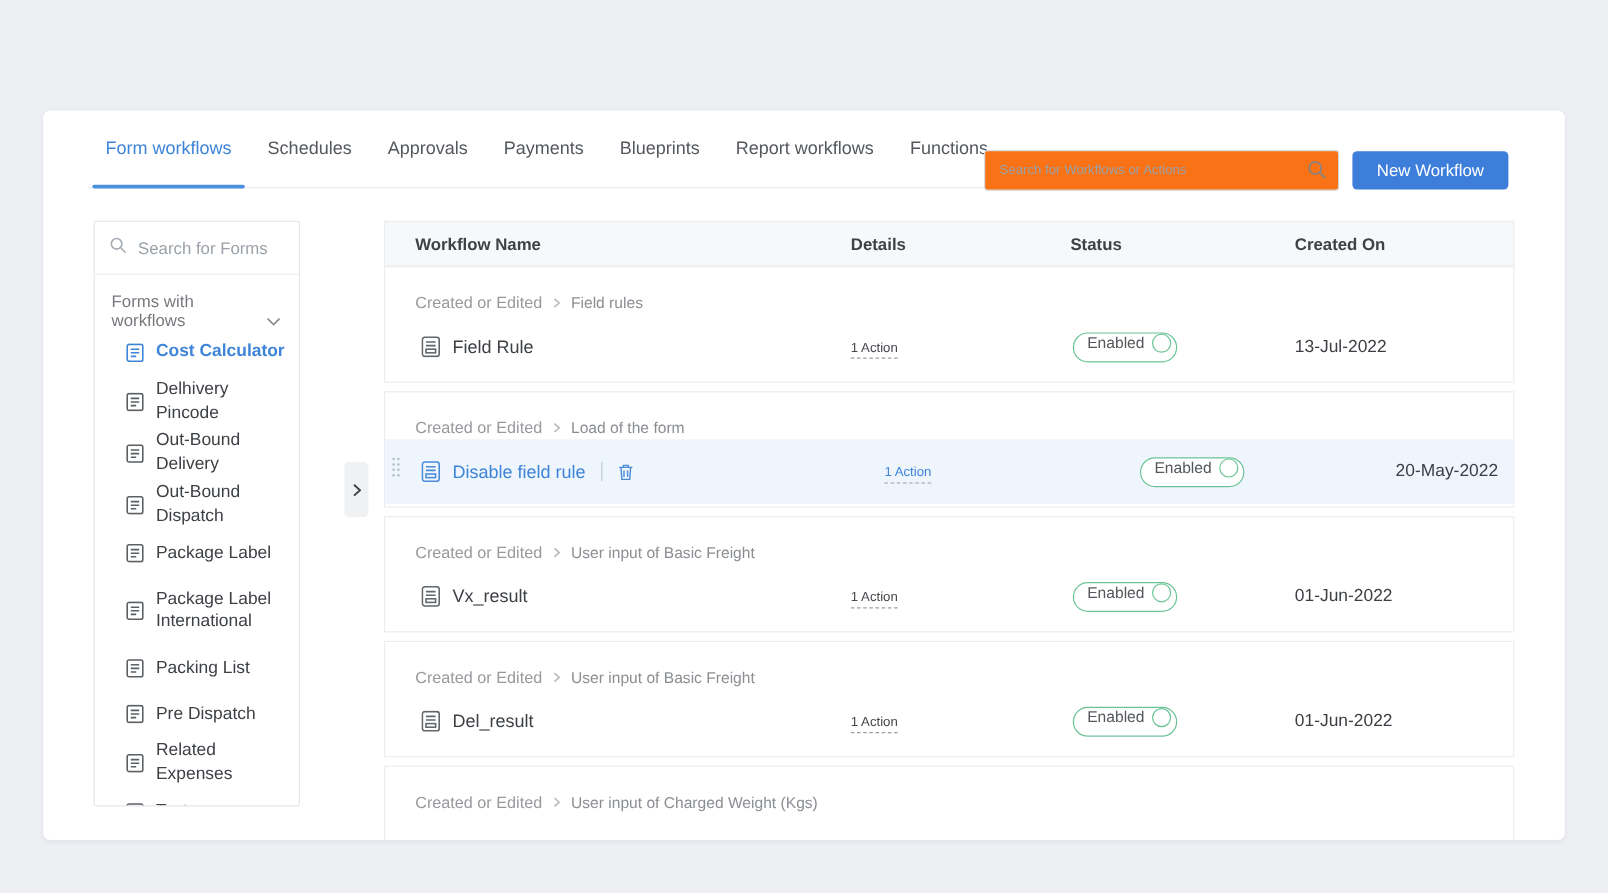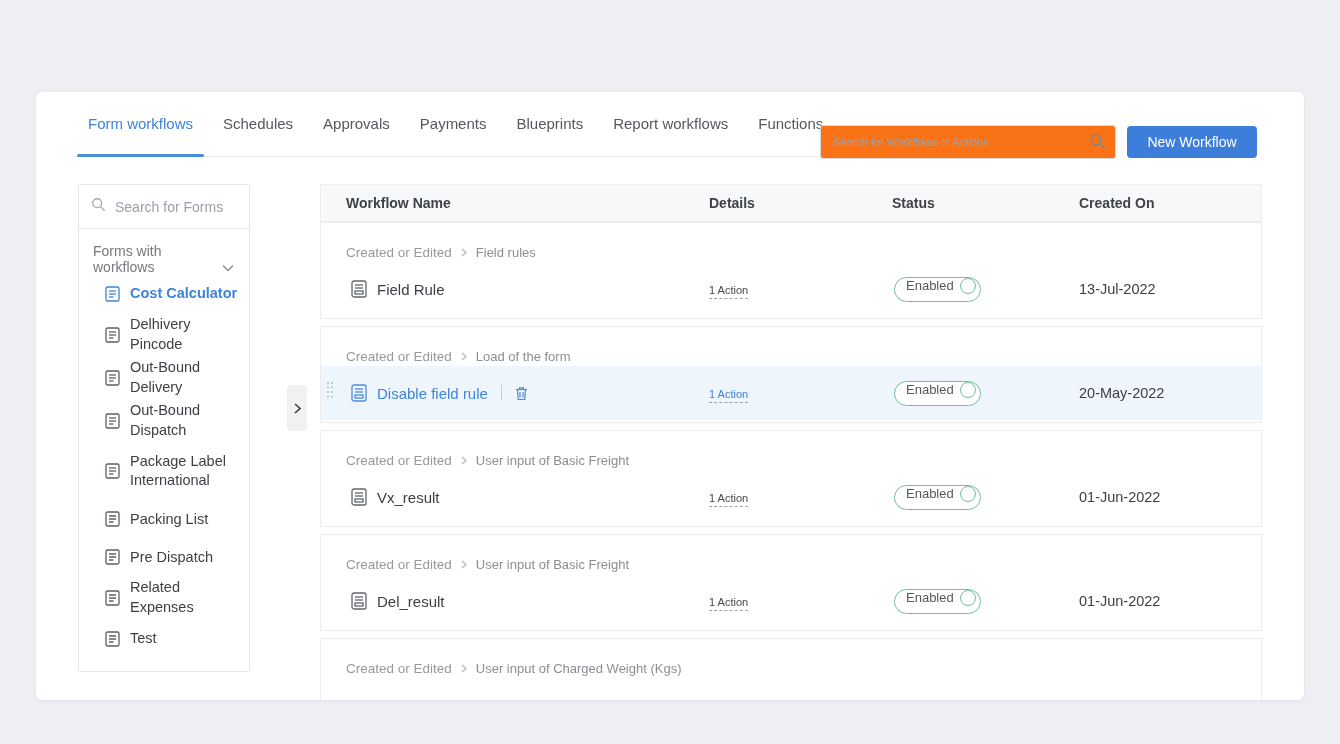--- a/index.html
+++ b/index.html
@@ -94,21 +94,21 @@
 
   .groups { display:flex; flex-direction:column; gap:7px; }
   .group { border:1px solid #ecedef; background:#fff; min-height:97px; }
   .group-label {
     padding:22px 0 0 25px; font-size:13.5px; color:#97999d;
     display:flex; align-items:center; gap:9px;
   }
   .group-label .condition { font-size:13px; color:#8b8e92; }
 
   .wf-row { margin-top:2px; height:54px; position:relative; cursor:pointer; }
-  .wf-row.highlight { background:#eef5fd; }
+  .wf-row.highlight { background:#eef5fd;gap:28px; }
   .name-cell {
     display:flex; align-items:center; gap:10px; padding-left:30px;
     font-size:15px; color:#3c3f43;
   }
   .name-cell svg { color:#61666b; flex-shrink:0; }
   .wf-row.highlight .name-cell { color:#3e84d8; }
   .wf-row.highlight .name-cell svg { color:#4a8bd8; }
   .drag-handle { position:absolute; left:5px; top:50%; transform:translateY(-50%); }
   .sep { width:1px; height:16px; background:#c3cdd6; margin:0 3px; }
   .trash { cursor:pointer; color:#878e94; display:flex; }
@@ -206,20 +206,29 @@
         <span>Out-Bound Delivery</span>
       </div>
       <div class="form-item">
         <svg width="15" height="16" viewBox="0 0 15 16" fill="none" stroke="currentColor" stroke-width="1.3">
             <rect x="1" y="1" width="13" height="14" rx="1.5"></rect>
             <line x1="4" y1="5" x2="11" y2="5"></line>
             <line x1="4" y1="8" x2="11" y2="8"></line>
             <line x1="4" y1="11" x2="8.5" y2="11"></line>
           </svg>
         <span>Out-Bound Dispatch</span>
+      </div>
+      <div class="form-item">
+        <svg width="15" height="16" viewBox="0 0 15 16" fill="none" stroke="currentColor" stroke-width="1.3">
+            <rect x="1" y="1" width="13" height="14" rx="1.5"></rect>
+            <line x1="4" y1="5" x2="11" y2="5"></line>
+            <line x1="4" y1="8" x2="11" y2="8"></line>
+            <line x1="4" y1="11" x2="8.5" y2="11"></line>
+          </svg>
+        <span>Package Label</span>
       </div>
       <div class="form-item" style="min-height:58px">
         <svg width="15" height="16" viewBox="0 0 15 16" fill="none" stroke="currentColor" stroke-width="1.3">
             <rect x="1" y="1" width="13" height="14" rx="1.5"></rect>
             <line x1="4" y1="5" x2="11" y2="5"></line>
             <line x1="4" y1="8" x2="11" y2="8"></line>
             <line x1="4" y1="11" x2="8.5" y2="11"></line>
           </svg>
         <span>Package Label International</span>
       </div>

